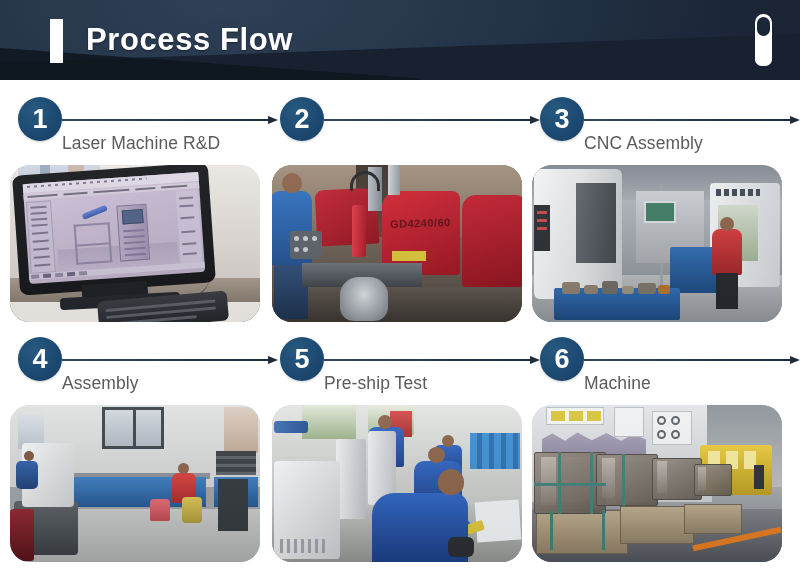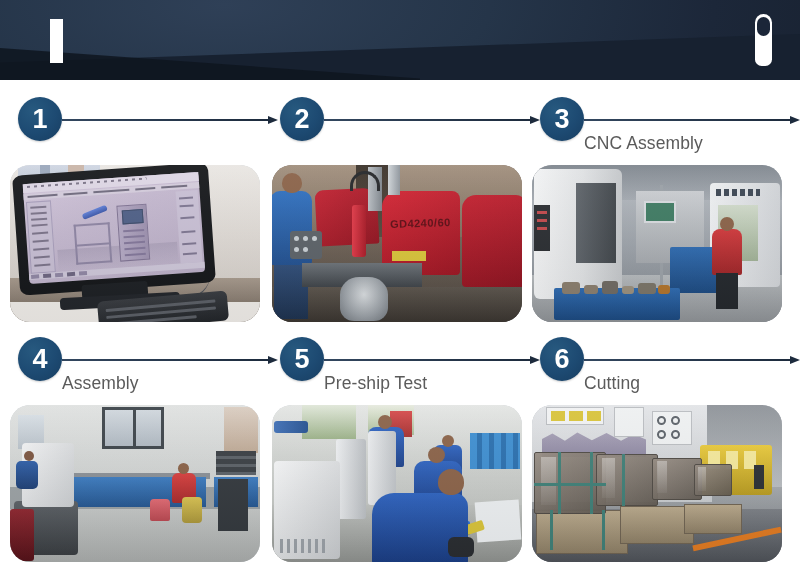--- a/index.html
+++ b/index.html
@@ -381,36 +381,38 @@
 </head>
 <body>
 
 <div id="page">
 
   <div id="header">
     <div id="header-grad"></div>
     <div id="header-diag"></div>
     <div id="header-diag2"></div>
     <div id="accent-bar"></div>
+    <div id="header-title">Process Flow</div>
     <div id="header-icon">
       <span class="capsule"></span>
       <span class="bulb"></span>
     </div>
   </div>
 
   <div id="flow">
 
     <div class="row r1">
 
       <div class="step c0">
         <div class="badge">1</div>
         <div class="arrow">
           <span class="shaft"></span>
             <span class="head"></span>
         </div>
+        <div class="label">Laser Machine R&amp;D</div>
         <div class="photo">
           <div class="scene p1">
             <span class="wall"></span>
               <span class="win"></span>
               <span class="winb"></span>
               <span class="winr"></span>
             <span class="deskedge"></span>
               <span class="deskfront"></span>
             <span class="cable"></span>
             <span class="mon-body">
@@ -632,21 +634,21 @@
           </div>
         </div>
       </div>
 
       <div class="step c2">
         <div class="badge">6</div>
         <div class="arrow">
           <span class="shaft"></span>
             <span class="head"></span>
         </div>
-        <div class="label">Cutting</div>
+        <div class="label">Machine</div>
         <div class="photo">
           <div class="scene p6">
             <span class="bg"></span>
               <span class="wall"></span>
               <span class="far"></span>
               <span class="floor"></span>
             <span class="mural"></span>
             <span class="sign1">
                 <i style="left:4px;"></i>
                 <i style="left:22px;"></i>

